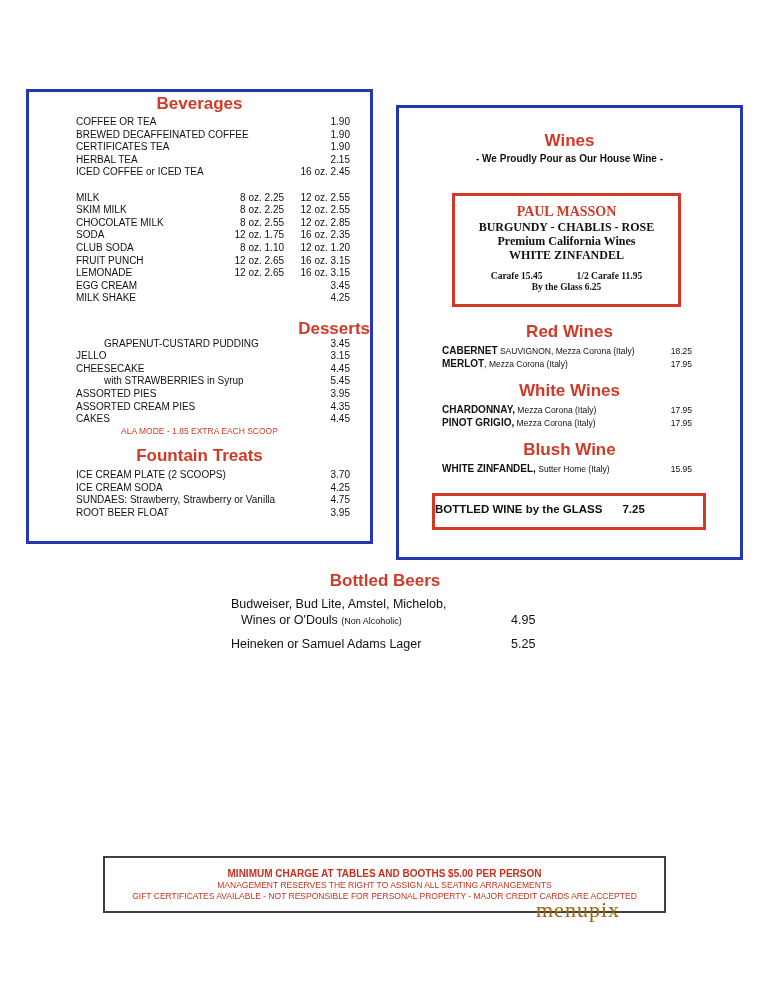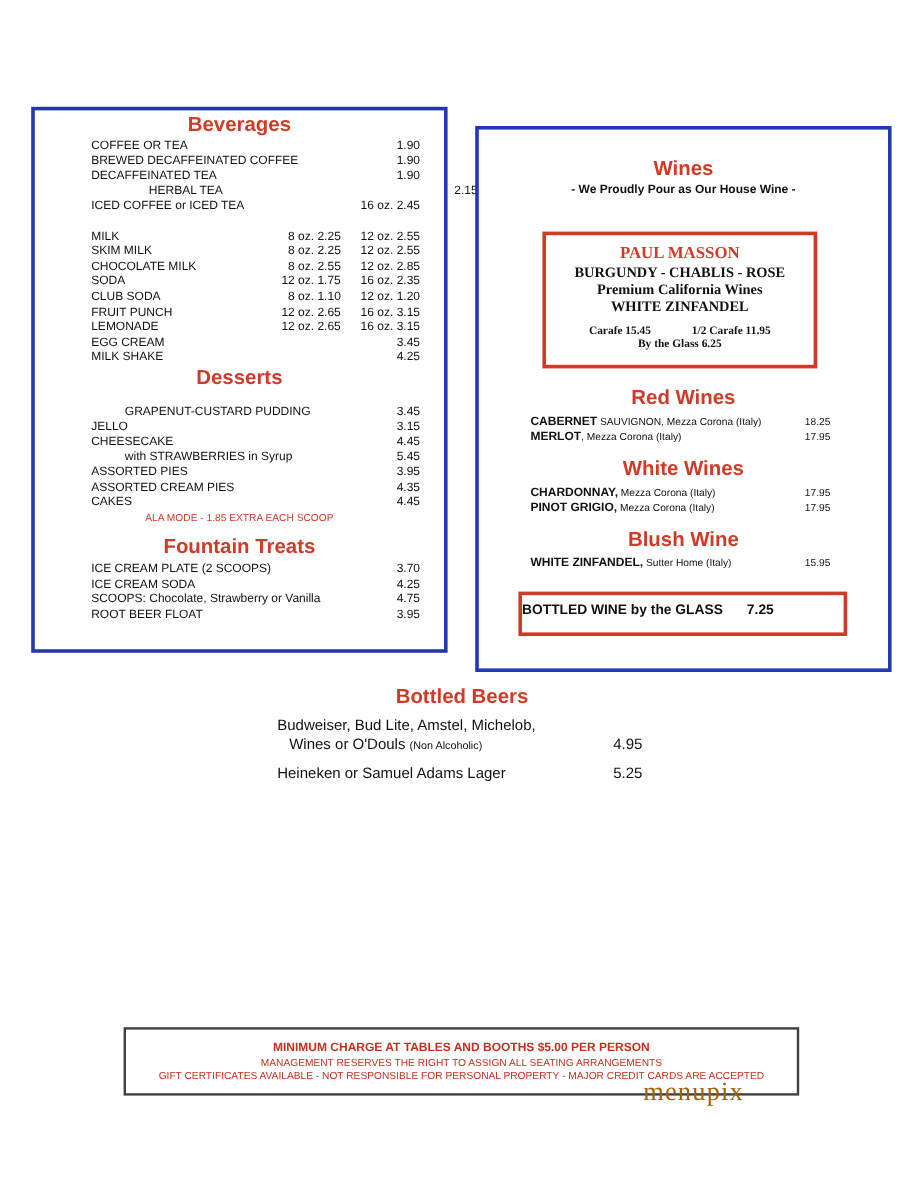--- a/index.html
+++ b/index.html
@@ -45,25 +45,25 @@
       <span class="name">COFFEE OR TEA</span>
       <span class="mid"></span>
       <span class="price">1.90</span>
     </div>
   <div class="row" style="top:36.6px;">
       <span class="name">BREWED DECAFFEINATED COFFEE</span>
       <span class="mid"></span>
       <span class="price">1.90</span>
     </div>
   <div class="row" style="top:49.2px;">
-      <span class="name">DECAFFEINATED TEA</span>
+      <span class="name">CERTIFICATES TEA</span>
       <span class="mid"></span>
       <span class="price">1.90</span>
     </div>
-  <div class="row" style="top:61.8px;margin-left:48px;">
+  <div class="row" style="top:61.8px;">
       <span class="name">HERBAL TEA</span>
       <span class="mid"></span>
       <span class="price">2.15</span>
     </div>
   <div class="row" style="top:74.4px;">
       <span class="name">ICED COFFEE or ICED TEA</span>
       <span class="mid"></span>
       <span class="price">16 oz. 2.45</span>
     </div>
   <div class="row" style="top:99.6px;">
@@ -105,21 +105,21 @@
       <span class="name">EGG CREAM</span>
       <span class="mid"></span>
       <span class="price">3.45</span>
     </div>
   <div class="row" style="top:200.4px;">
       <span class="name">MILK SHAKE</span>
       <span class="mid"></span>
       <span class="price">4.25</span>
     </div>
 
-  <div class="heading" style="top:213px;">Desserts</div>
+  <div class="heading" style="top:227px;text-align:right;">Desserts</div>
   <div class="row" style="top:245.6px;">
       <span class="name indent">GRAPENUT-CUSTARD PUDDING</span>
       <span class="price">3.45</span>
     </div>
   <div class="row" style="top:258.2px;">
       <span class="name">JELLO</span>
       <span class="price">3.15</span>
     </div>
   <div class="row" style="top:270.8px;">
       <span class="name">CHEESECAKE</span>
@@ -146,21 +146,21 @@
   <div class="heading" style="top:354px;">Fountain Treats</div>
   <div class="row" style="top:377px;">
       <span class="name">ICE CREAM PLATE (2 SCOOPS)</span>
       <span class="price">3.70</span>
     </div>
   <div class="row" style="top:389.6px;">
       <span class="name">ICE CREAM SODA</span>
       <span class="price">4.25</span>
     </div>
   <div class="row" style="top:402.2px;">
-      <span class="name">SCOOPS: Chocolate, Strawberry or Vanilla</span>
+      <span class="name">SUNDAES: Strawberry, Strawberry or Vanilla</span>
       <span class="price">4.75</span>
     </div>
   <div class="row" style="top:414.8px;">
       <span class="name">ROOT BEER FLOAT</span>
       <span class="price">3.95</span>
     </div>
 </div>
 
 <div id="right-panel" class="panel">
   <div class="heading" style="top:23px;">Wines</div>

